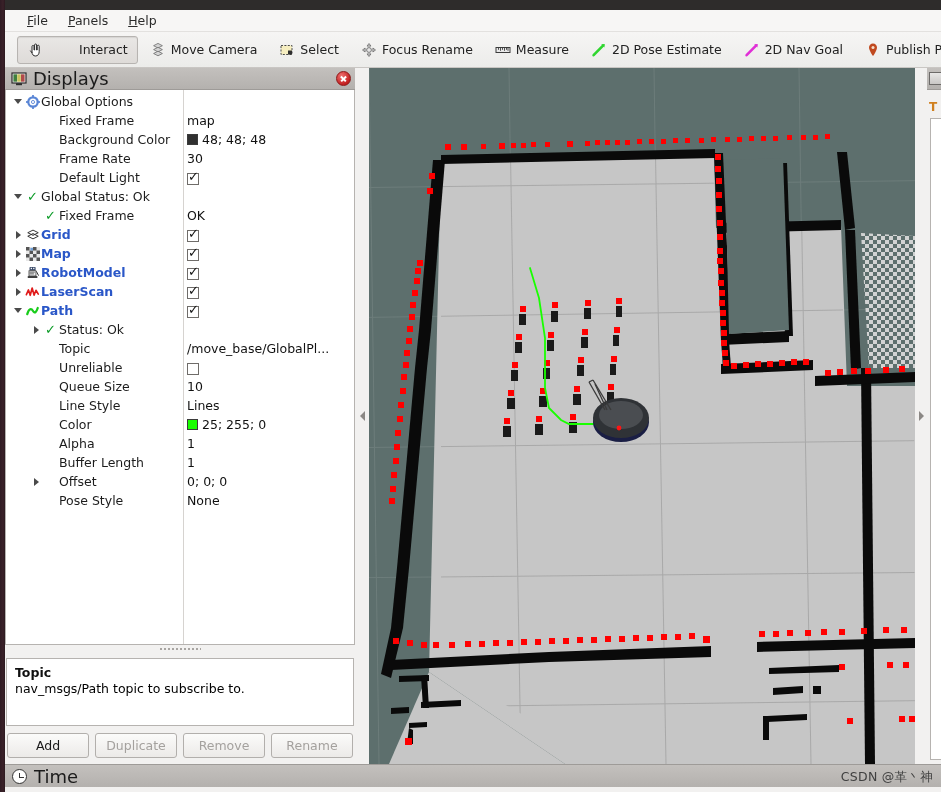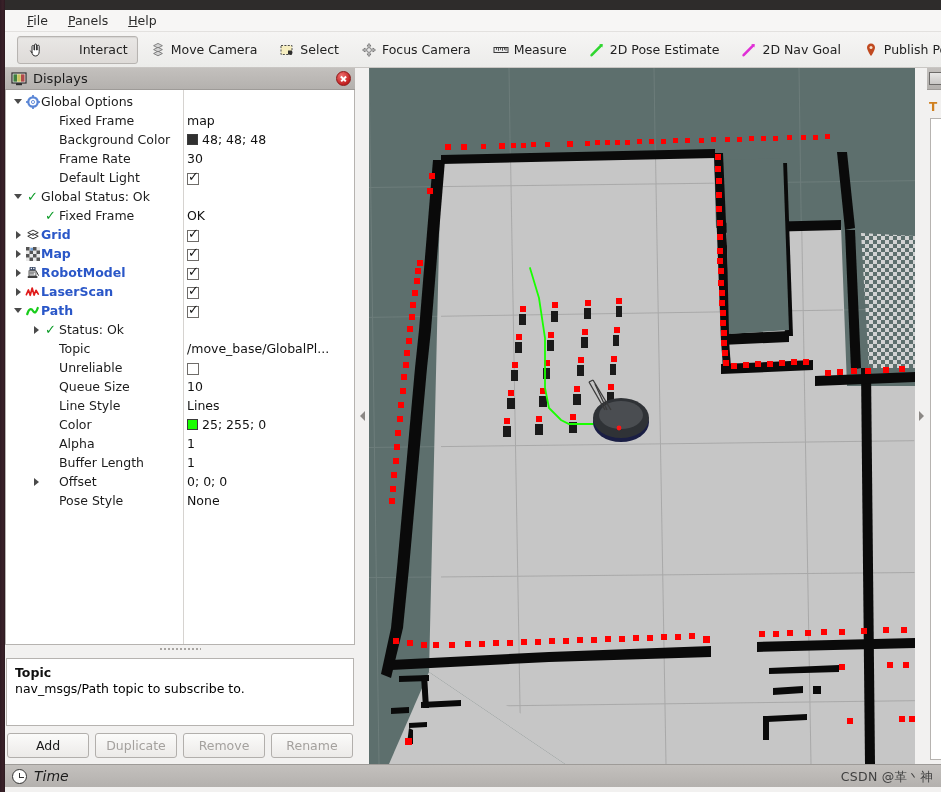--- a/index.html
+++ b/index.html
@@ -73,21 +73,21 @@
   
   .dock-displays {
     position: absolute; left: 0px; top: 0px; width: 350px; height: 696px;
     display: flex; flex-direction: column;
   }
   .dock-title {
     height: 22px; background: linear-gradient(to bottom,#c3c0bd,#b4b1ae);
     display: flex; align-items: center; padding: 0 4px 0 6px;
     border-bottom: 1px solid #9e9b98;
   }
-  .dock-title .dt-label { flex: 1; font-size: 13px; color: #1b1b1b; margin-left: 6px; }
+  .dock-title .dt-label { flex: 1; font-size: 18px; color: #1b1b1b; margin-left: 6px; }
   .dock-close {
     width: 15px; height: 15px; border-radius: 50%;
     background: radial-gradient(circle at 35% 30%, #f07070, #c22020 70%);
     border: 1px solid #8d1717; position: relative;
   }
   .dock-close::before, .dock-close::after {
     content:""; position:absolute; left:3px; top:6px; width:7px; height:1.6px;
     background:#fff; transform: rotate(45deg);
   }
   .dock-close::after { transform: rotate(-45deg); }
@@ -199,21 +199,21 @@
     background: linear-gradient(to bottom,#c3c0bd,#b4b1ae);
     border-top: 1px solid #9e9b98;
     display: flex; align-items: center; padding-left: 7px; gap: 7px;
   }
   .clock-ico {
     width: 15px; height: 15px; border-radius: 50%;
     border: 1.6px solid #333; background: #fff; position: relative;
   }
   .clock-ico::before { content:""; position:absolute; left:6px; top:3px; width:1.4px; height:5px; background:#333; }
   .clock-ico::after  { content:""; position:absolute; left:6.5px; top:7px; width:4px; height:1.4px; background:#333; }
-  .time-label { font-size: 14px; color: #1b1b1b; font-style: italic; }
+  .time-label { font-size: 18px; color: #1b1b1b; }
 
   .watermark {
     position: absolute; right: 8px; top: 769px; font-size: 12.5px;
     color: #404040; letter-spacing: .3px; z-index: 70;
   }
   .bottom-fill {
     position: absolute; left: 5px; top: 787px; width: 936px; height: 5px;
     background: #f2f1f0;
   }
 </style>
@@ -265,21 +265,21 @@
     <div class="tb-btn">
       <svg class="tb-ico" viewBox="0 0 16 16">
         <g fill="#c9c9c9" stroke="#6b6b6b" stroke-width=".8">
           <path d="M8 1.5l2 2.6H6z"></path>
             <path d="M8 14.5l2-2.6H6z"></path>
           <path d="M1.5 8l2.6-2v4z"></path>
             <path d="M14.5 8l-2.6-2v4z"></path>
         </g>
         <circle cx="8" cy="8" r="2.4" fill="#e6e6e6" stroke="#6b6b6b" stroke-width=".9"></circle>
       </svg>
-      <span>Focus Camera</span>
+      <span>Focus Rename</span>
     </div>
 
     <div class="tb-btn">
       <svg class="tb-ico" viewBox="0 0 16 16">
         <rect x="1" y="5.5" width="14" height="5" fill="#e9e9e9" stroke="#3c3c3c" stroke-width="1"></rect>
         <g stroke="#3c3c3c" stroke-width=".9">
           <path d="M3.5 5.8v2"></path>
             <path d="M5.5 5.8v3"></path>
             <path d="M7.5 5.8v2"></path>
           <path d="M9.5 5.8v3"></path>

